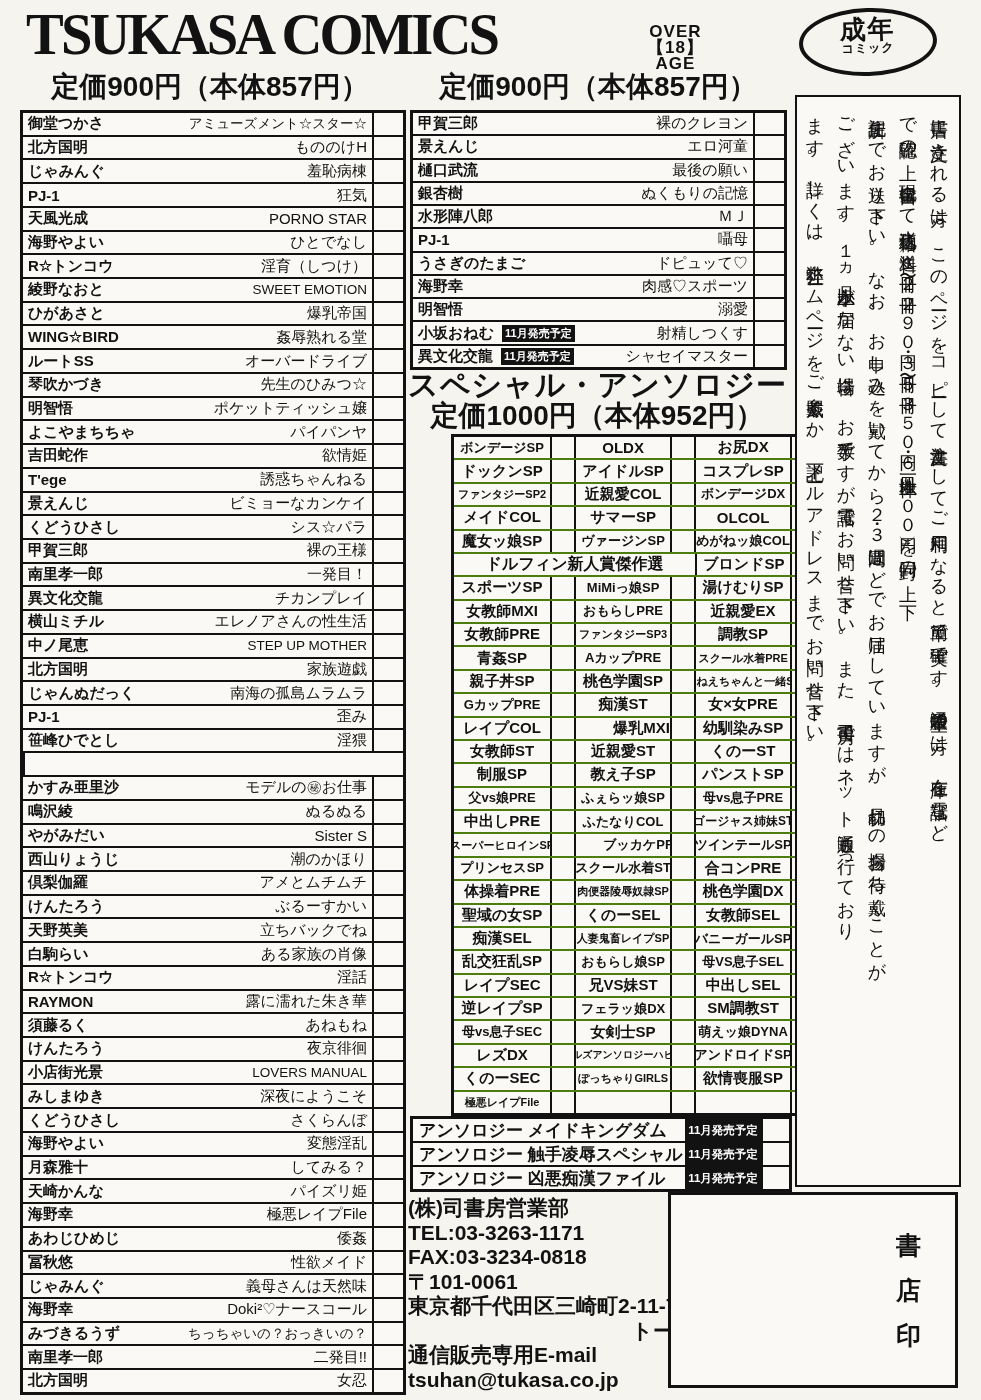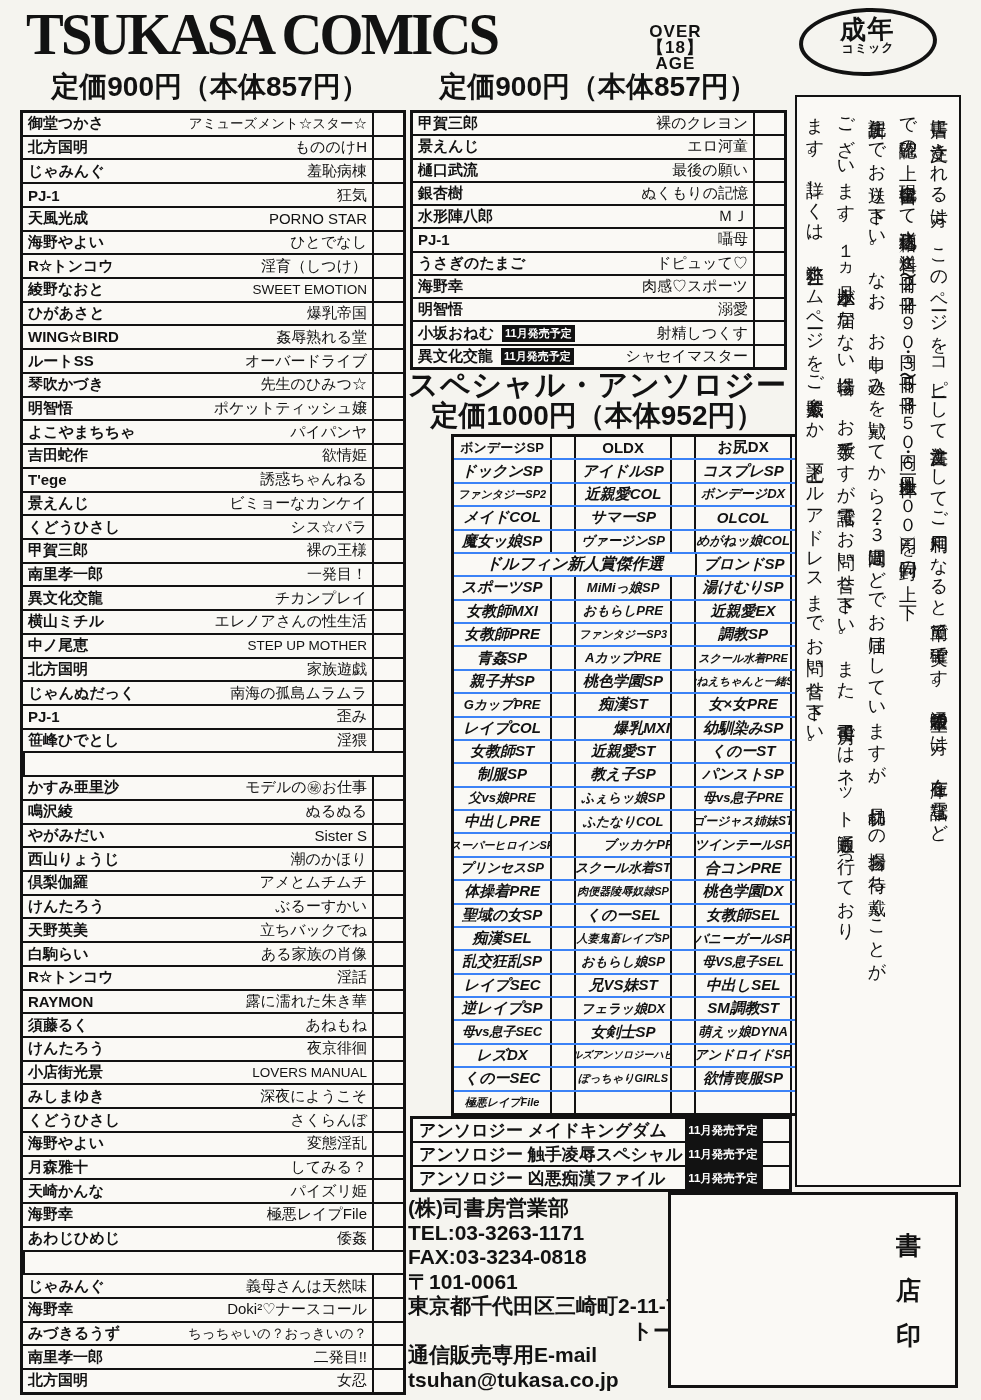--- a/index.html
+++ b/index.html
@@ -28,21 +28,21 @@
   .title{margin-left:auto;font-size:15px;white-space:nowrap;}
   .badge{background:#121212;color:#fff;font-size:11px;font-weight:bold;padding:1px 3px;
          margin-left:8px;white-space:nowrap;flex:none;}
   .cchk{width:29px;border-left:2px solid #121212;flex:none;}
   
   #anth-head{position:absolute;left:408px;top:369px;width:378px;text-align:center;white-space:nowrap;}
   #anth-head .ah1{font-size:30px;font-weight:bold;letter-spacing:1px;line-height:32px;}
   #anth-head .ah2{font-size:28px;font-weight:bold;line-height:30px;}
   #anth-grid{left:410px;top:434px;width:366px;height:682px;margin-left:41px;}
   .grow{flex:1;display:flex;min-height:0;}
-  .grow + .grow{border-top:2px solid #3b82f6;font-style:italic;}
+  .grow + .grow{border-top:2px solid #4d7c0f;}
   .gcell{display:flex;align-items:center;justify-content:center;overflow:hidden;white-space:nowrap;box-sizing:border-box;}
   .gcell + .gcell{border-left:2px solid #121212;}
   .glabel{width:97px;font-weight:bold;}
   .gwide{width:246px;font-weight:bold;}
   .gchk{width:24px;}
   #anth-special{left:410px;top:1116px;width:382px;height:76px;}
   .slabel{flex:1;display:flex;align-items:center;padding-left:6px;font-weight:bold;font-size:17px;white-space:nowrap;overflow:hidden;}
   .sbadge{width:76px;background:#121212;color:#fff;font-size:11.5px;font-weight:bold;
           display:flex;align-items:center;justify-content:center;flex:none;white-space:nowrap;}
   .schk{width:26px;border-left:2px solid #121212;flex:none;}
@@ -409,20 +409,24 @@
         <div class="cchk"></div>
       </div>
       <div class="lrow">
         <div class="cmain">
           <span class="author">あわじひめじ</span>
           <span class="title">倭姦</span>
         </div>
         <div class="cchk"></div>
       </div>
       <div class="lrow">
+        <div class="cmain">
+          <span class="author">冨秋悠</span>
+          <span class="title">性欲メイド</span>
+        </div>
         <div class="cchk"></div>
       </div>
       <div class="lrow">
         <div class="cmain">
           <span class="author">じゃみんぐ</span>
           <span class="title">義母さんは天然味</span>
         </div>
         <div class="cchk"></div>
       </div>
       <div class="lrow">

